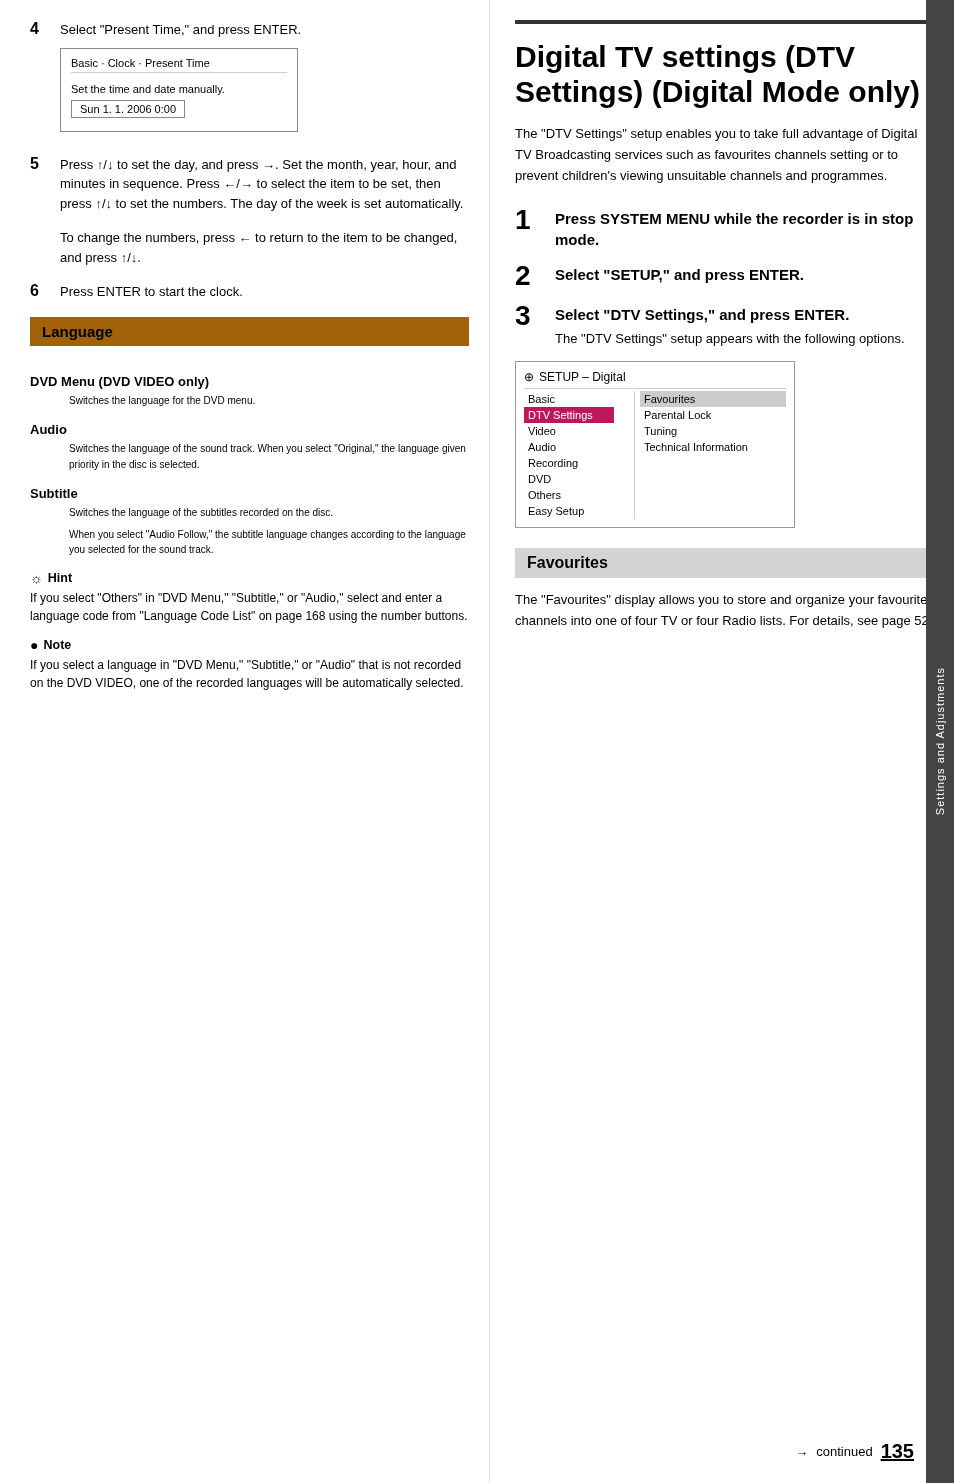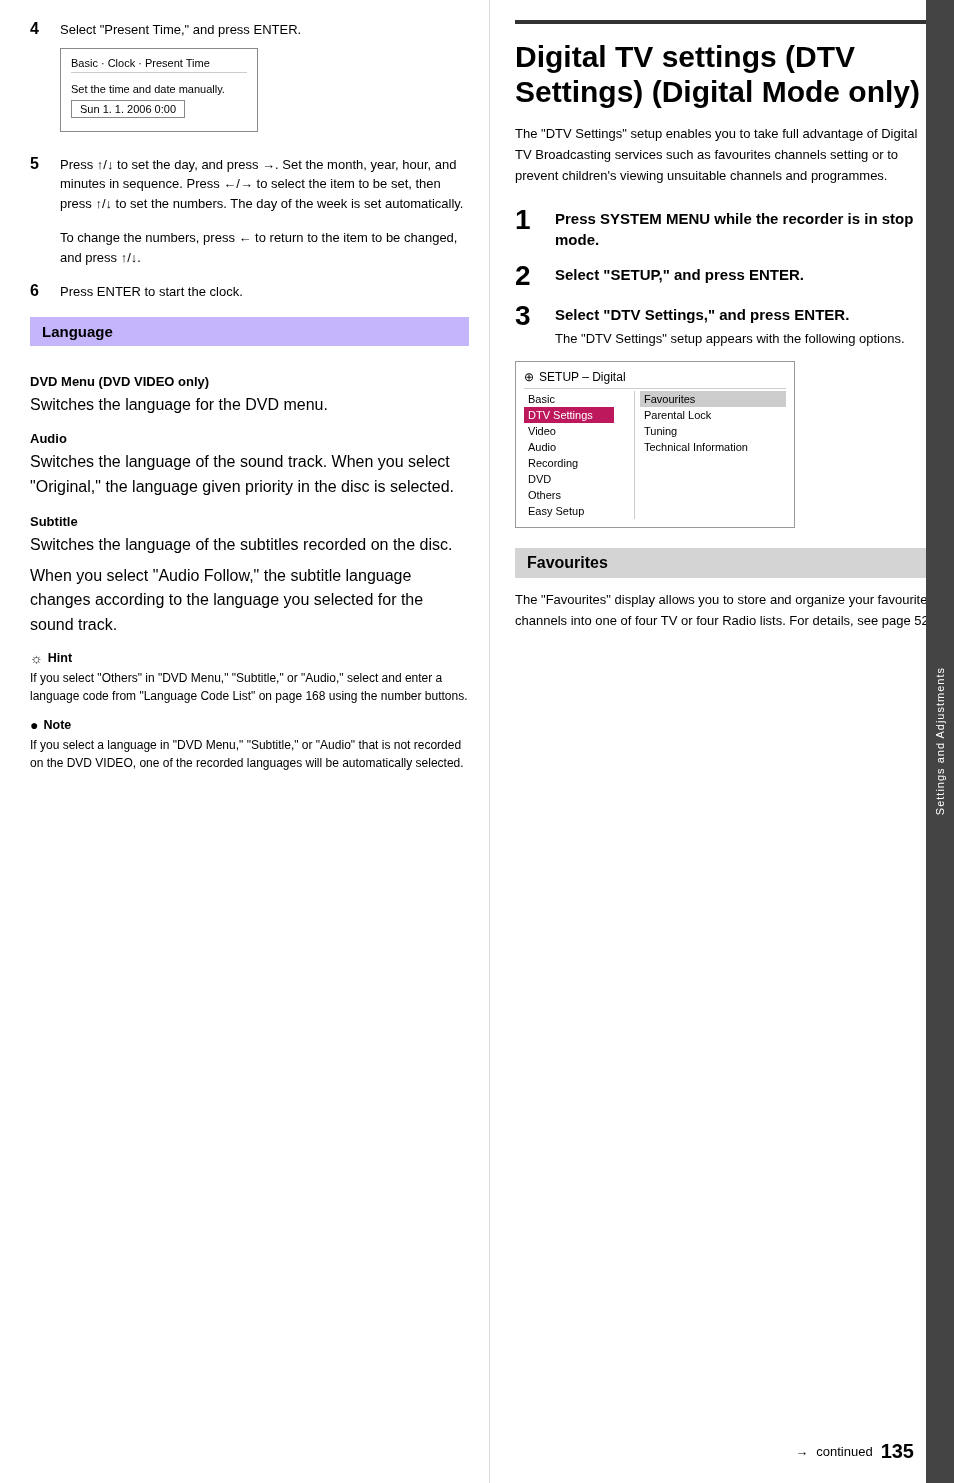--- a/index.html
+++ b/index.html
@@ -51,21 +51,21 @@
       font-size: 13px;
       line-height: 1.5;
     }
 
     
     .screen-mockup {
       border: 1px solid #888;
       padding: 8px 10px;
       margin: 8px 0;
       background: #fff;
-      width: 198px;
+      width: 238px;
     }
 
     .screen-header {
       font-size: 11px;
       border-bottom: 1px solid #ccc;
       padding-bottom: 3px;
       margin-bottom: 5px;
     }
 
     .screen-body {
@@ -76,39 +76,40 @@
     .screen-date-box {
       border: 1px solid #888;
       padding: 2px 8px;
       display: inline-block;
       font-size: 11px;
       margin-top: 5px;
     }
 
     
     .section-header {
-      background: #c4b5fd;
+      background: #a16207;
       padding: 6px 12px;
       font-size: 15px;
       font-weight: bold;
       margin-bottom: 28px;
       margin-top: 5px;
     }
 
     .subsection-title {
       font-size: 13px;
       font-weight: bold;
       margin-bottom: 4px;
       margin-top: 14px;
     }
 
     .subsection-text {
-      font-size: 16px;
+      font-size: 10px;
       line-height: 1.55;
       margin-bottom: 6px;
+      margin-left: 39px;
     }
 
     
     .hint-box, .note-box {
       margin-top: 12px;
       margin-bottom: 8px;
     }
 
     .hint-title, .note-title {
       font-weight: bold;
@@ -249,20 +250,21 @@
       right: 40px;
       display: flex;
       align-items: center;
       gap: 8px;
       font-size: 13px;
     }
 
     .page-number {
       font-size: 20px;
       font-weight: bold;
+      text-decoration: underline;
     }
 
     .arrow-sym {
       font-size: 13px;
     }
 
   </style>
 </head>
 <body>
 

